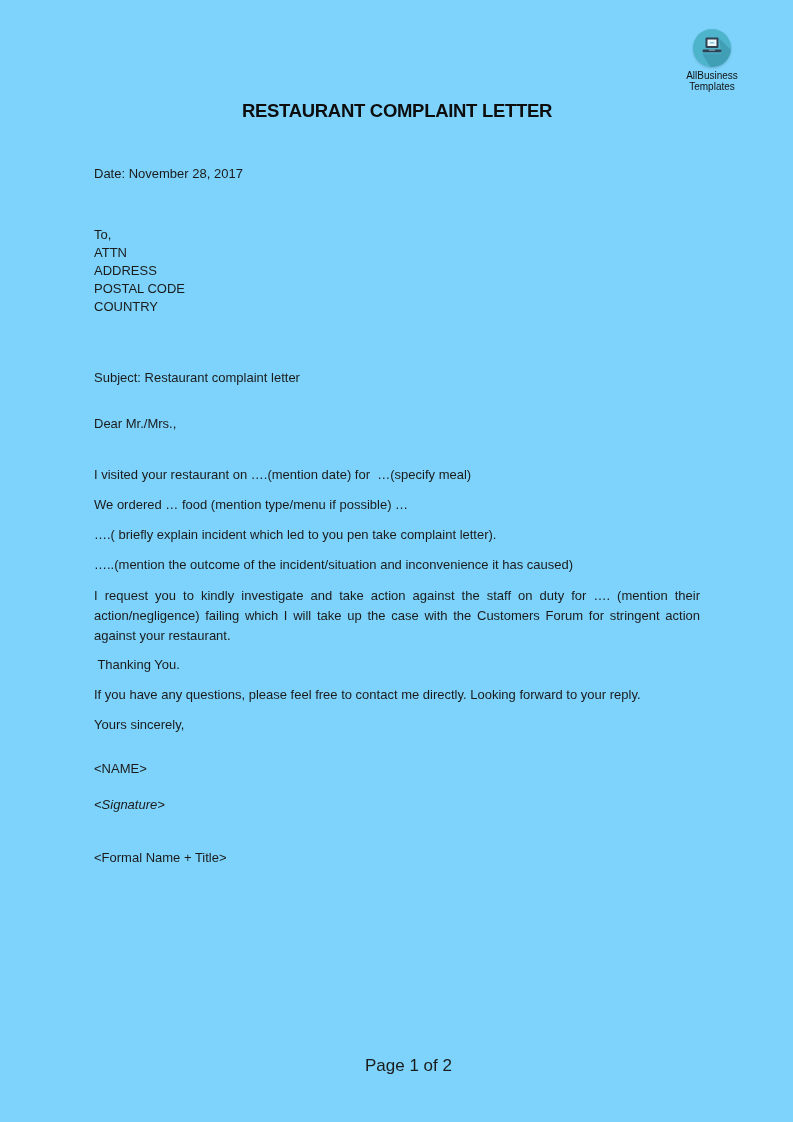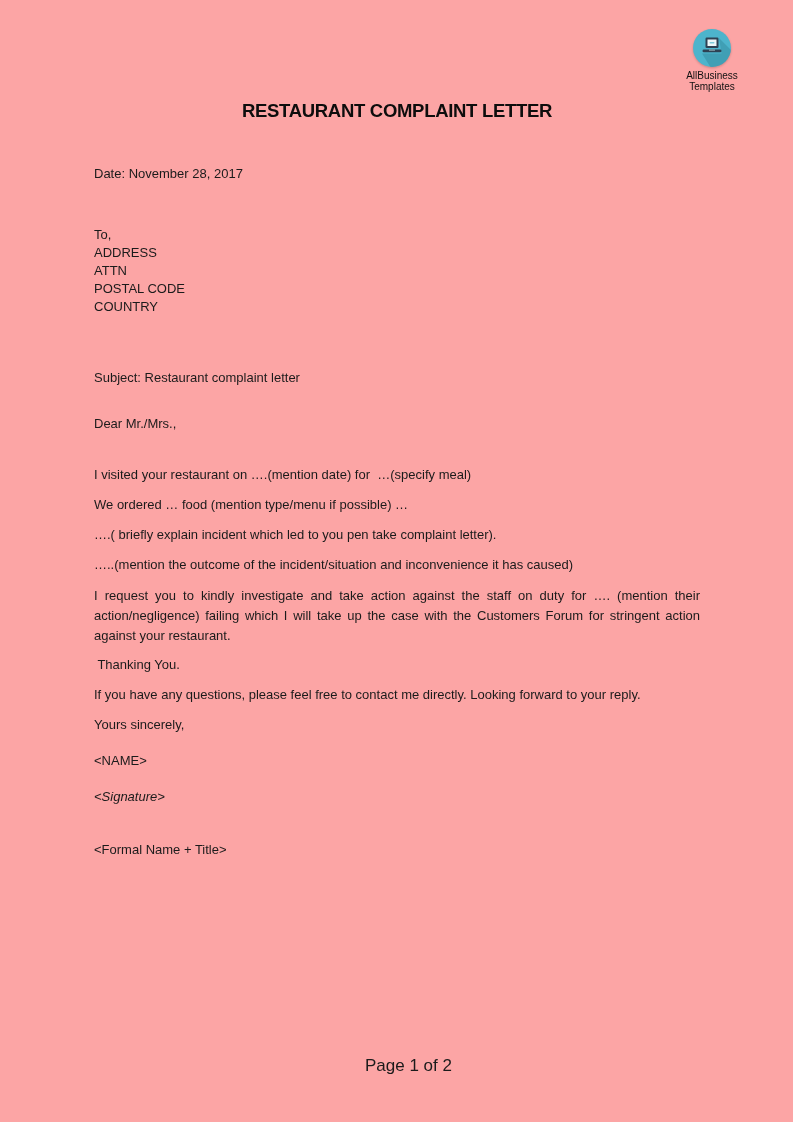--- a/index.html
+++ b/index.html
@@ -1,21 +1,21 @@
 <!DOCTYPE html>
 <html><head>
 <meta charset="utf-8">
 <style>
   html, body { margin: 0; padding: 0; background: #888; }
   .page {
     position: relative;
     width: 793px;
     height: 1122px;
     margin: 0 auto;
-    background: #fca5a5;
+    background: #7dd3fc;
     font-family: "Liberation Sans", sans-serif;
     color: #1b1b1b;
     overflow: hidden;
     box-sizing: border-box;
     padding: 0 93px 0 94px;
   }
   .logo {
     position: absolute;
     top: 28px;
     left: 672px;
@@ -51,21 +51,21 @@
   .salutation  { margin-top: 28px; }
   .body-first  { margin-top: 33px; }
   .body-line   { margin-top: 12px; }
   .body-justified {
     margin-top: 12px;
     white-space: normal;
     text-align: justify;
     line-height: 20px;
   }
   .thanking    { margin-top: 10px; }
-  .name-ph     { margin-top: 18px; }
+  .name-ph     { margin-top: 26px; }
   .signature-ph{ margin-top: 18px; font-style: italic; }
   .formal-ph   { margin-top: 35px; }
   .footer {
     position: absolute;
     top: 1059px;
     left: 0;
     width: 793px;
     text-align: center;
     font-size: 17px;
     line-height: 14px;
@@ -101,22 +101,22 @@
       <div>Templates</div>
     </div>
   </div>
 
   <h1 class="title">RESTAURANT COMPLAINT LETTER</h1>
 
   <p class="date-line">Date: November 28, 2017</p>
 
   <div class="address">
     <div class="addr-line">To,</div>
+    <div class="addr-line">ATTN</div>
     <div class="addr-line">ADDRESS</div>
-    <div class="addr-line">ATTN</div>
     <div class="addr-line">POSTAL CODE</div>
     <div class="addr-line">COUNTRY</div>
   </div>
 
   <p class="subject"><span class="b">Subject:</span><span> Restaurant complaint letter</span></p>
 
   <p class="salutation">Dear Mr./Mrs.,</p>
 
   <p class="body-first">I visited your restaurant on ….(mention date) for  …(specify meal)</p>
   <p class="body-line">We ordered … food (mention type/menu if possible) …</p>

